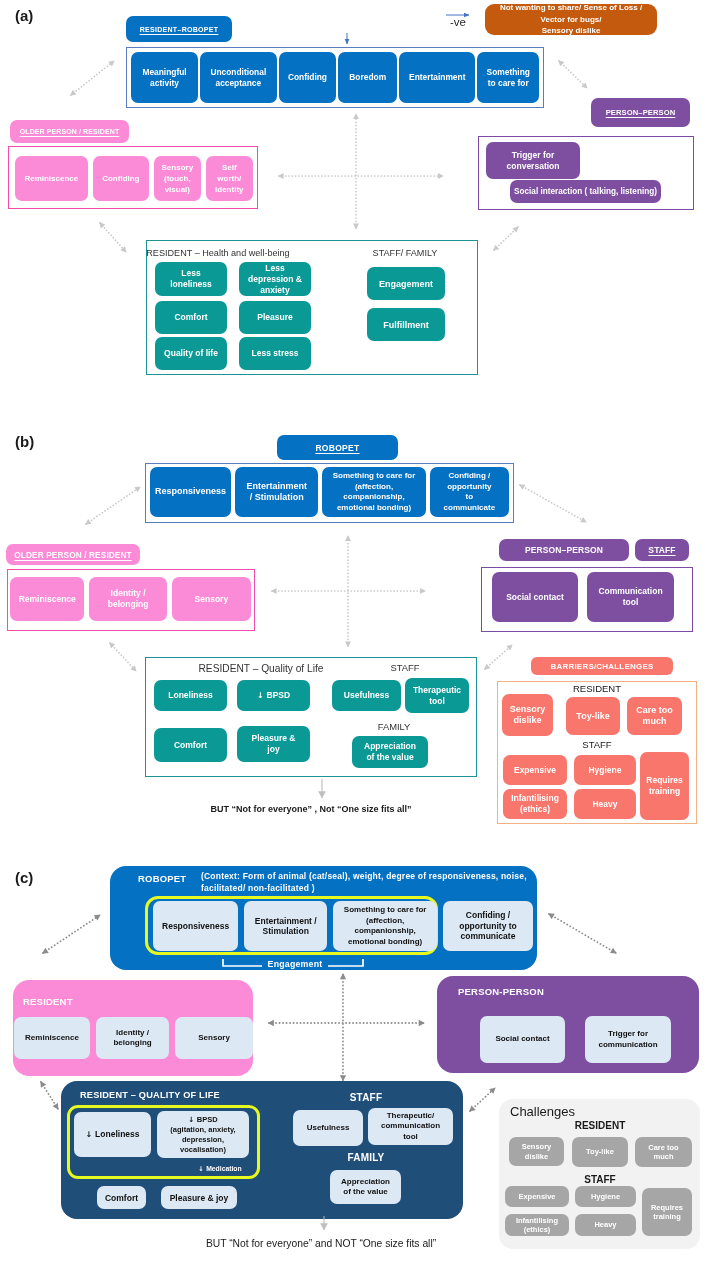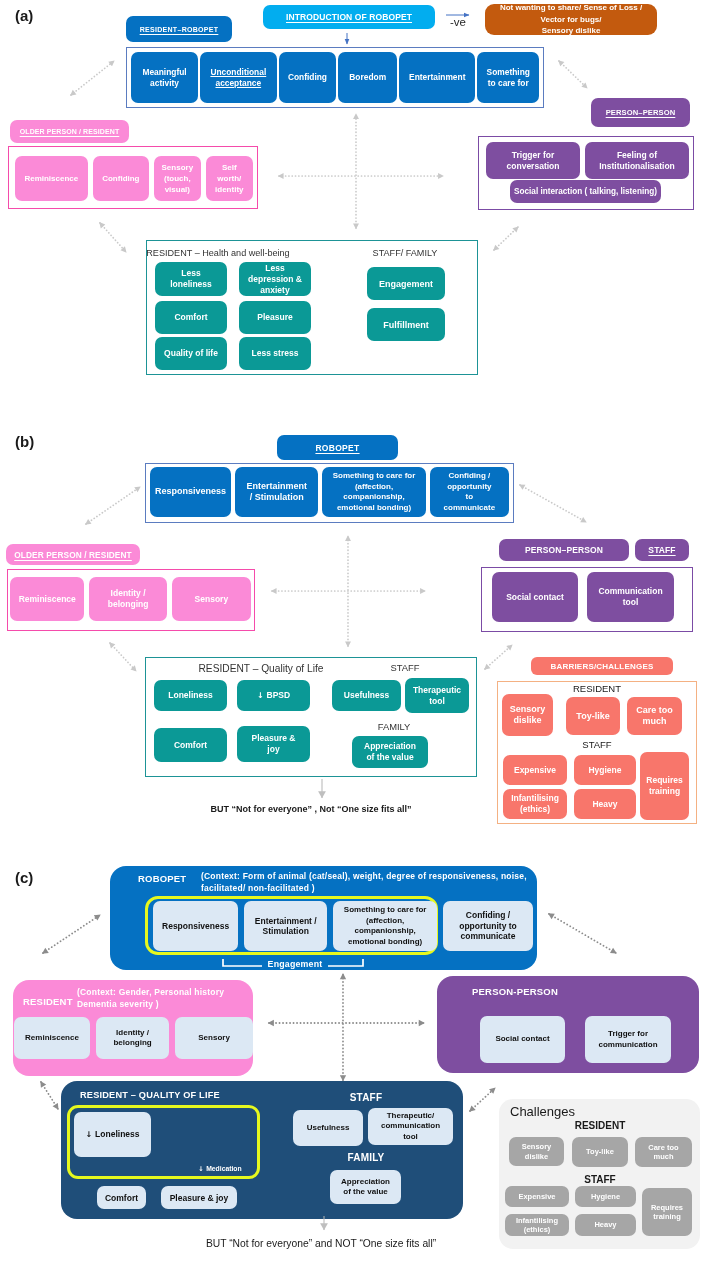--- a/index.html
+++ b/index.html
@@ -36,23 +36,20 @@
       <path d="M 494 250 L 518 227" marker-end="url(#ah)" marker-start="url(#ahs)"></path>
       <path d="M 356 228 L 356 114" marker-end="url(#ah)" marker-start="url(#ahs)"></path>
       <path d="M 279 176 L 443 176" marker-end="url(#ah)" marker-start="url(#ahs)"></path>
     </g>
   </svg>
 
   <div class="abs box ctr hdr" style="left:126px;top:16px;width:106px;height:26px;background:#0571C2;font-size:7px;letter-spacing:0.3px;">
     <span class="u">RESIDENT–ROBOPET</span>
   </div>
 
-  <div class="abs box ctr hdr" style="left:263px;top:5px;width:172px;height:24px;background:#02ADEF;font-size:8.5px;letter-spacing:0.1px;">
-    <span class="u">INTRODUCTION OF ROBOPET</span>
-  </div>
 
   <svg width="709" height="60" style="left:0;top:0;">
     <defs>
         <marker id="ahb" markerWidth="6" markerHeight="6" refX="5.2" refY="3" orient="auto" markerUnits="strokeWidth">
       <path d="M 0 0.6 L 5.6 3 L 0 5.4 z" fill="#4472C4"></path>
         </marker>
       </defs>
     <path d="M 446 15 L 469 15" stroke="#4472C4" stroke-width="1" fill="none" marker-end="url(#ahb)"></path>
     <path d="M 347 33 L 347 44" stroke="#4472C4" stroke-width="1" fill="none" marker-end="url(#ahb)"></path>
   </svg>
@@ -60,21 +57,21 @@
 
   <div class="abs box ctr" style="left:485px;top:4px;width:172px;height:31px;background:#C35A0E;color:#fff;font-size:8px;font-weight:bold;line-height:11.5px;padding:0 4px;border-radius:9px;">
     <span>Not wanting to share/ Sense of Loss / Vector for bugs/
 Sensory dislike</span>
   </div>
 
   <div class="abs" style="left:126px;top:47px;width:418px;height:61px;border:1.3px solid #5B7CC0;background:#fff;"></div>
   <div class="abs" id="pa-robo" style="left:131px;top:52px;width:408px;height:51px;display:flex;gap:2px;">
       <div class="box ctr" style="width:68px;background:#0571C2;color:#fff;font-size:8.4px;font-weight:bold;line-height:11px;padding:0 2px;">Meaningful
 activity</div>
-      <div class="box ctr" style="width:78px;background:#0571C2;color:#fff;font-size:8.4px;font-weight:bold;line-height:11px;padding:0 2px;text-decoration:underline;">Unconditional
+      <div class="box ctr" style="width:78px;background:#0571C2;color:#fff;font-size:8.4px;font-weight:bold;line-height:11px;padding:0 2px;">Unconditional
 acceptance</div>
       <div class="box ctr" style="width:58px;background:#0571C2;color:#fff;font-size:8.4px;font-weight:bold;line-height:11px;padding:0 2px;">Confiding</div>
       <div class="box ctr" style="width:59px;background:#0571C2;color:#fff;font-size:8.4px;font-weight:bold;line-height:11px;padding:4px 2px;">Boredom</div>
       <div class="box ctr" style="width:78px;background:#0571C2;color:#fff;font-size:8.4px;font-weight:bold;line-height:11px;padding:0 2px;">Entertainment</div>
       <div class="box ctr" style="width:62px;background:#0571C2;color:#fff;font-size:8.4px;font-weight:bold;line-height:11px;padding:0 2px;">Something
 to care for</div>
     </div>
 
   <div class="abs box ctr hdr" style="left:10px;top:120px;width:119px;height:23px;background:#FB8AD7;font-size:7px;letter-spacing:0.1px;">
     <span class="u">OLDER PERSON / RESIDENT</span>
@@ -91,23 +88,20 @@
 identity</div>
     </div>
 
   <div class="abs box ctr hdr" style="left:591px;top:98px;width:99px;height:29px;background:#7E4EA0;font-size:7.6px;letter-spacing:0.1px;">
     <span class="u">PERSON–PERSON</span>
   </div>
   <div class="abs" style="left:478px;top:136px;width:216px;height:74px;border:1.2px solid #7B4BA5;background:#fff;"></div>
   <div class="abs box ctr" style="left:486px;top:142px;width:94px;height:37px;background:#7E4EA0;color:#fff;font-size:8.5px;font-weight:bold;line-height:11px;padding:0 4px;">
     <span>Trigger for
 conversation</span></div>
-  <div class="abs box ctr" style="left:585px;top:142px;width:104px;height:37px;background:#7E4EA0;color:#fff;font-size:8.5px;font-weight:bold;line-height:11px;padding:0 4px;">
-    <span>Feeling of
-Institutionalisation</span></div>
   <div class="abs box ctr" style="left:510px;top:180px;width:151px;height:23px;background:#7E4EA0;color:#fff;font-size:8.2px;font-weight:bold;">
     <span>Social interaction ( talking, listening)</span></div>
 
   <div class="abs" style="left:146px;top:240px;width:332px;height:135px;border:1.4px solid #1D9396;background:#fff;"></div>
   <div class="abs" style="left:137px;top:248px;width:162px;text-align:center;font-size:9.1px;color:#333;white-space:nowrap;">RESIDENT – Health and well-being</div>
   <div class="abs" style="left:364px;top:248px;width:82px;text-align:center;font-size:9.1px;color:#333;white-space:nowrap;">STAFF/ FAMILY</div>
   <div class="abs" id="pa-health" style="left:155px;top:262px;">
       <div class="abs box ctr" style="left:0px;top:0px;width:72px;height:34px;background:#0B9996;color:#fff;font-size:8.5px;font-weight:bold;line-height:11px;padding:0 3px;">Less
 loneliness</div>
       <div class="abs box ctr" style="left:84px;top:0px;width:72px;height:34px;background:#0B9996;color:#fff;font-size:8.5px;font-weight:bold;line-height:11px;padding:0 3px;">Less
@@ -279,43 +273,45 @@
 communicate</div>
     </div>
 
   <svg width="709" height="1263">
     <path d="M 223 959 L 223 966 L 262 966 M 328 966 L 363 966 L 363 959" stroke="#ffffff" stroke-width="1.7" fill="none"></path>
   </svg>
   <div class="abs hdr" style="left:245px;top:959px;width:100px;text-align:center;font-size:8.8px;">Engagement</div>
 
   <div class="abs" style="left:13px;top:980px;width:240px;height:96px;background:#FB8AD7;border-radius:16px;"></div>
   <div class="abs hdr" style="left:23px;top:996px;font-size:9.5px;">RESIDENT</div>
-  <div class="abs hdr" style="left:77px;top:987px;width:170px;font-size:8.5px;line-height:11.5px;white-space:pre-line;">(Context: Gender, Personal history
-Dementia severity )</div>
   <div class="abs" id="pc-res" style="left:14px;top:1017px;width:239px;height:42px;display:flex;gap:6px;">
       <div class="box ctr lightbox" style="width:76px;font-size:8px;line-height:10.5px;padding:0 2px;">Reminiscence</div>
       <div class="box ctr lightbox" style="width:73px;font-size:8px;line-height:10.5px;padding:0 2px;">Identity /
 belonging</div>
       <div class="box ctr lightbox" style="width:78px;font-size:8px;line-height:10.5px;padding:0 2px;">Sensory</div>
     </div>
 
   <div class="abs" style="left:437px;top:976px;width:262px;height:97px;background:#7E4EA0;border-radius:16px;"></div>
-  <div class="abs hdr" style="left:472px;top:986px;font-size:9.5px;">PERSON-PERSON</div>
+  <div class="abs hdr" style="left:458px;top:986px;font-size:9.5px;">PERSON-PERSON</div>
   <div class="abs" id="pc-pp" style="left:480px;top:1016px;width:191px;height:47px;display:flex;gap:20px;">
       <div class="box ctr lightbox" style="width:85px;font-size:8px;line-height:10.5px;padding:0 2px;">Social contact</div>
       <div class="box ctr lightbox" style="width:86px;font-size:8px;line-height:10.5px;padding:0 2px;">Trigger for
 communication</div>
     </div>
 
   <div class="abs" style="left:61px;top:1081px;width:402px;height:138px;background:#1F4E79;border-radius:16px;"></div>
   <div class="abs hdr" style="left:80px;top:1090px;font-size:9.2px;">RESIDENT – QUALITY OF LIFE</div>
   <div class="abs hdr" style="left:312px;top:1092px;width:108px;text-align:center;font-size:10px;">STAFF</div>
   <div class="abs hdr" style="left:312px;top:1152px;width:108px;text-align:center;font-size:10px;">FAMILY</div>
   <div class="abs" style="left:67px;top:1105px;width:193px;height:74px;border:3px solid #E6F81E;border-radius:11px;"></div>
   <div class="abs lightbox ctr" style="left:74px;top:1112px;width:77px;height:45px;font-size:8.5px;line-height:11px;"><span><span class="darr">↓</span>&nbsp;Loneliness</span></div>
+  <div class="abs lightbox ctr" style="left:157px;top:1111px;width:92px;height:47px;font-size:7.5px;line-height:10px;"><span><span class="darr">↓</span>&nbsp;BPSD
+(agitation, anxiety,
+depression,
+vocalisation)</span></div>
   <div class="abs" style="left:175px;top:1165px;width:90px;text-align:center;font-size:6.8px;color:#ffffff;font-weight:bold;"><span class="darr">↓</span>&nbsp;Medication</div>
   <div class="abs lightbox ctr" style="left:97px;top:1186px;width:49px;height:23px;font-size:8.5px;"><span>Comfort</span></div>
   <div class="abs lightbox ctr" style="left:161px;top:1186px;width:76px;height:23px;font-size:8.5px;"><span>Pleasure &amp; joy</span></div>
   <div class="abs" id="pc-staff" style="left:293px;top:1108px;">
       <div class="abs box ctr lightbox" style="left:0px;top:2px;width:70px;height:36px;font-size:8px;line-height:10.5px;">Usefulness</div>
       <div class="abs box ctr lightbox" style="left:75px;top:0px;width:85px;height:37px;font-size:8px;line-height:10.5px;">Therapeutic/
 communication
 tool</div>
     </div>
   <div class="abs" id="pc-family" style="left:330px;top:1170px;">

